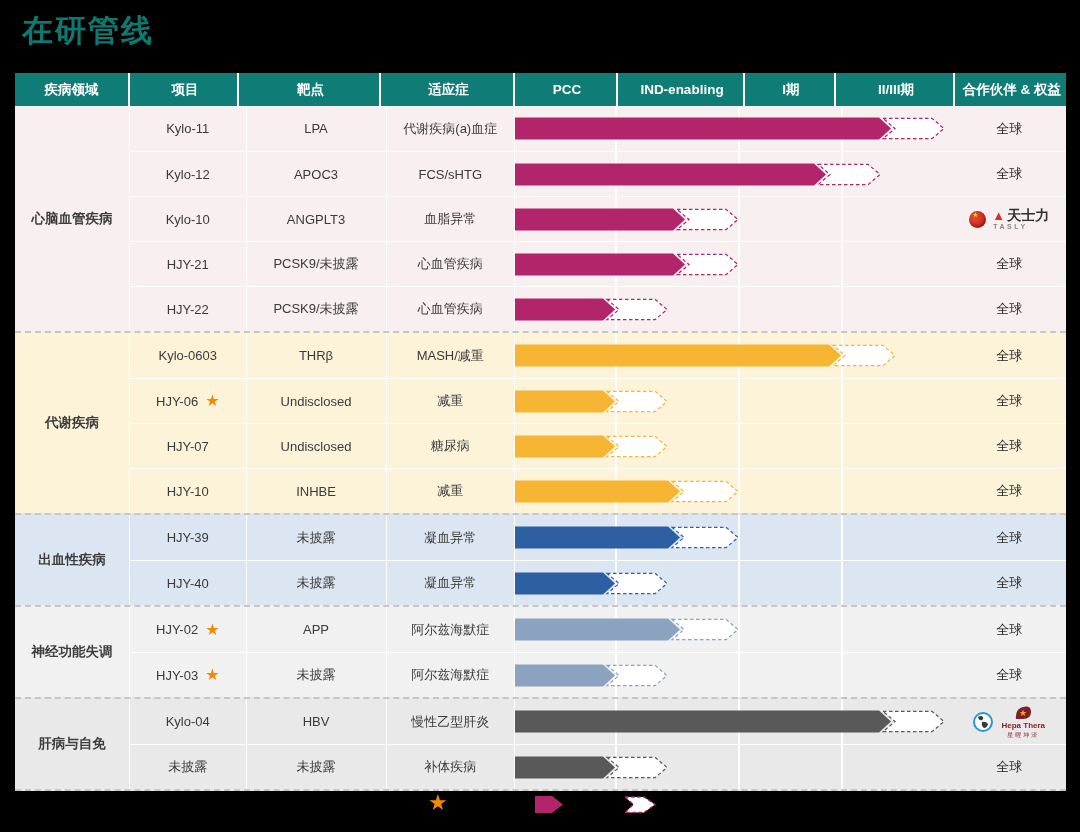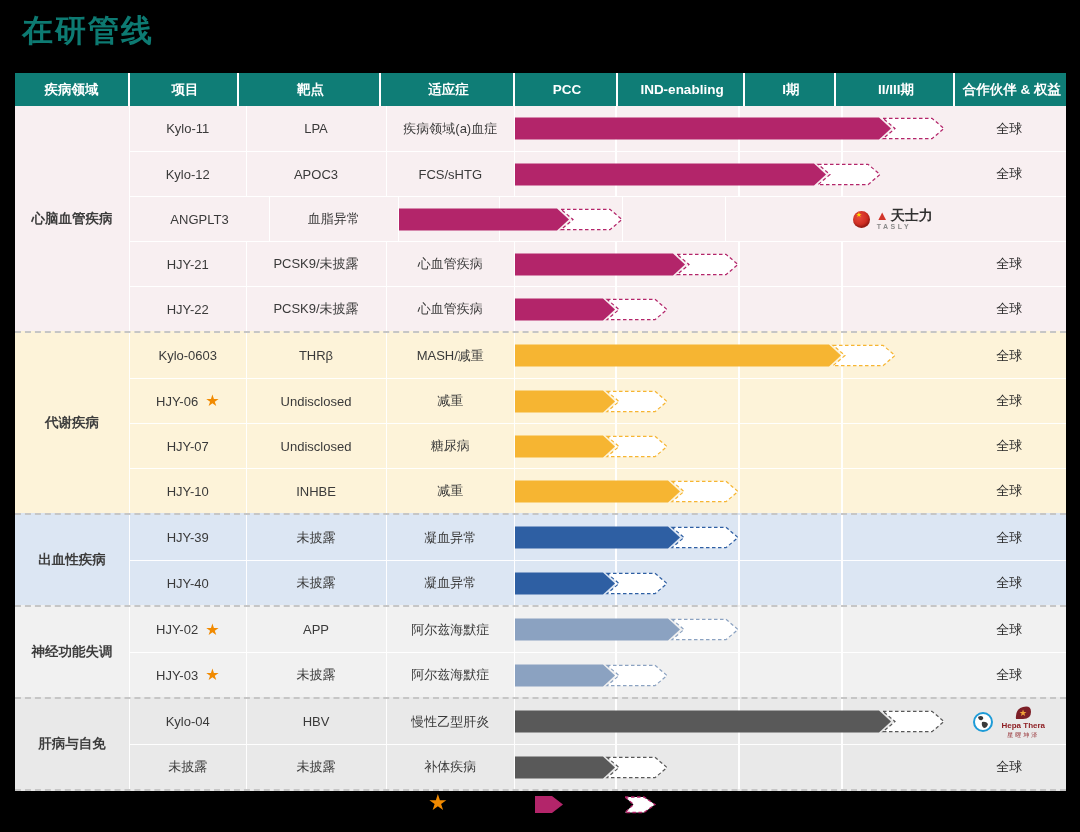--- a/index.html
+++ b/index.html
@@ -114,21 +114,21 @@
       </div>
     <div id="tbody">
         <div class="group" style="background: rgb(248, 239, 241);">
           <div class="area-cell">心脑血管疾病</div>
           <div class="rows">
             <div class="row">
               <div class="cell project">
                 <span>Kylo-11</span>
               </div>
               <div class="cell target">LPA</div>
-              <div class="cell indication">疾病领域(a)血症</div>
+              <div class="cell indication">代谢疾病(a)血症</div>
               <div class="track">
                 <div class="gridline" style="left: 100px;"></div>
                 <div class="gridline" style="left: 223px;"></div>
                 <div class="gridline" style="left: 326px;"></div>
                 <svg width="441" height="45">
                   <path d="M0,11.5 H364 L376,22.5 L364,33.5 H0 Z" fill="#b3256a"></path>
                   <path d="M368,12.3 H417 L429,22.5 L417,32.7 H368 L380,22.5 Z" fill="#ffffff" stroke="#b3256a" stroke-width="1.2" stroke-dasharray="3.5 2.5"></path>
                 </svg>
               </div>
               <div class="cell partner">
@@ -148,20 +148,23 @@
                 <svg width="441" height="45">
                   <path d="M0,11.5 H299 L311,22.5 L299,33.5 H0 Z" fill="#b3256a"></path>
                   <path d="M303,12.3 H353 L365,22.5 L353,32.7 H303 L315,22.5 Z" fill="#ffffff" stroke="#b3256a" stroke-width="1.2" stroke-dasharray="3.5 2.5"></path>
                 </svg>
               </div>
               <div class="cell partner">
                 <span class="partner-text">全球</span>
               </div>
             </div>
             <div class="row">
+              <div class="cell project">
+                <span>Kylo-10</span>
+              </div>
               <div class="cell target">ANGPLT3</div>
               <div class="cell indication">血脂异常</div>
               <div class="track">
                 <div class="gridline" style="left: 100px;"></div>
                 <div class="gridline" style="left: 223px;"></div>
                 <div class="gridline" style="left: 326px;"></div>
                 <svg width="441" height="45">
                   <path d="M0,11.5 H158 L170,22.5 L158,33.5 H0 Z" fill="#b3256a"></path>
                   <path d="M162,12.3 H211 L223,22.5 L211,32.7 H162 L174,22.5 Z" fill="#ffffff" stroke="#b3256a" stroke-width="1.2" stroke-dasharray="3.5 2.5"></path>
                 </svg>

